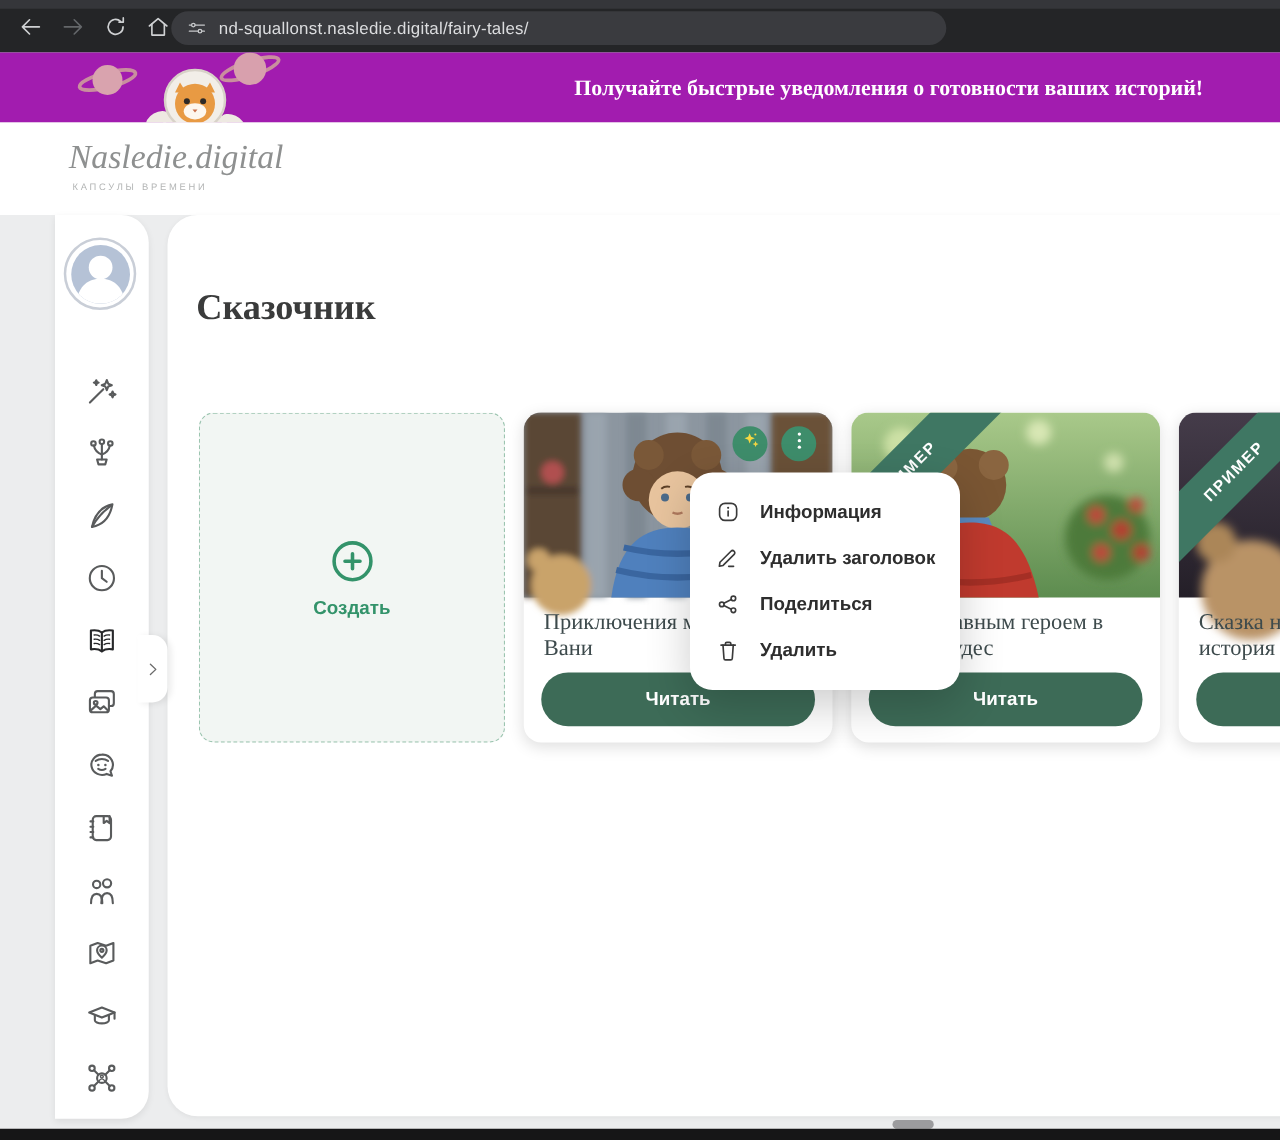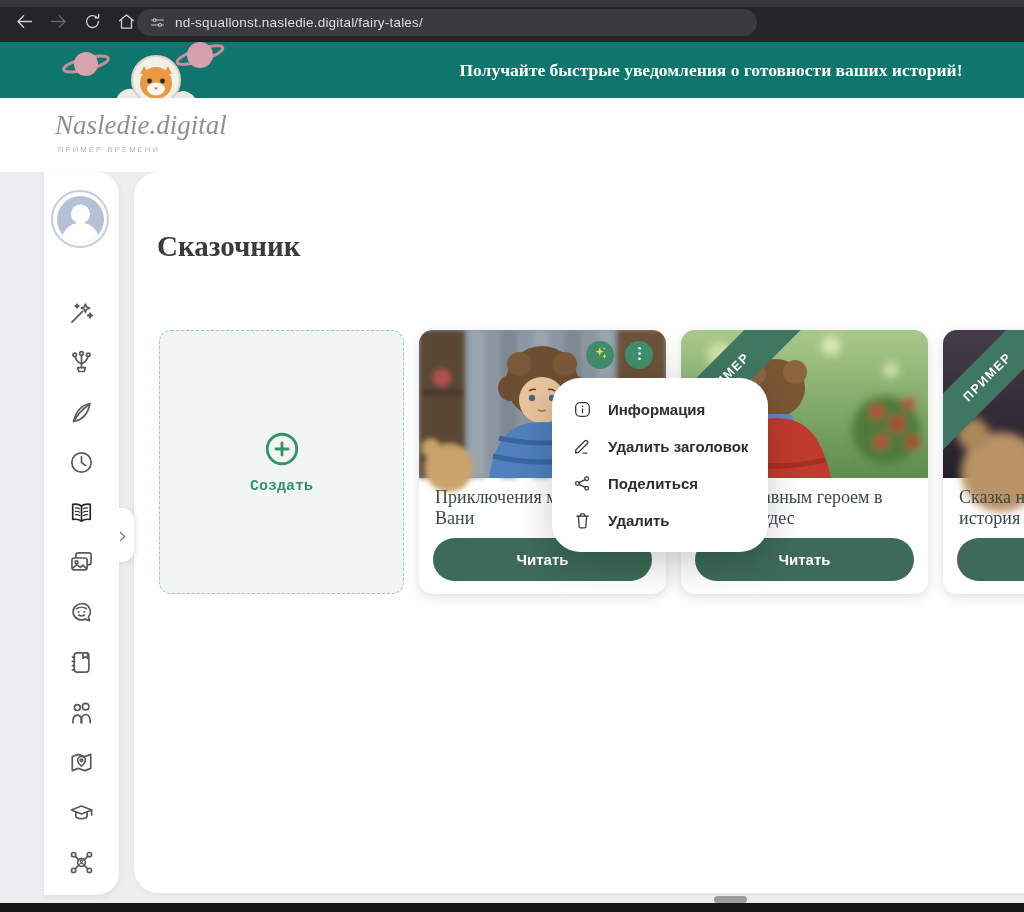--- a/index.html
+++ b/index.html
@@ -12,21 +12,21 @@
   .chrome { position:absolute; top:0; left:0; right:0; height:42px; background:#242527; }
   .chrome::before { content:""; position:absolute; top:0; left:0; right:0; height:7px; background:#35363a; }
   .nav { position:absolute; top:11px; left:14px; display:flex; gap:13px; align-items:center; }
   .nav .ic { width:21px; height:21px; color:#cfd1d3; cursor:pointer; }
   .nav .ic.dim { color:#64676a; }
   .url-pill { position:absolute; left:137px; top:9px; width:620px; height:27px; background:#3a3b3f;
     border-radius:14px; display:flex; align-items:center; padding:0 12px; gap:9px; cursor:text; }
   .url-pill .ic { width:17px; height:17px; color:#c6c8ca; flex:none; }
   .url-text { color:#dcdddf; font-size:13.5px; letter-spacing:.2px; white-space:nowrap;text-align:center; }
   
-  .banner { position:absolute; top:42px; left:0; right:0; height:56px; background:#0f766e; overflow:hidden; cursor:pointer; }
+  .banner { position:absolute; top:42px; left:0; right:0; height:56px; background:#a21caf; overflow:hidden; cursor:pointer; }
   .banner-art { position:absolute; left:38px; top:0; width:215px; height:56px; }
   .banner-text { position:absolute; left:410px; right:12px; top:0; height:56px; display:flex; align-items:center;
     justify-content:center; color:#ffffff; font-family:"Liberation Serif", serif; font-weight:bold; font-size:17.5px; }
   
   .header { position:absolute; top:98px; left:0; right:0; height:74px; background:#ffffff;padding-left:44px; }
   .logo { position:absolute; left:55px; top:12px; font-family:"Liberation Serif", serif; font-style:italic;
     font-size:27px; color:#8e9090; cursor:pointer; }
   .tagline { position:absolute; left:58px; top:47px; font-size:7.5px; letter-spacing:2.2px; color:#b3b5b5; }
   
   .workspace { position:absolute; top:172px; left:0; right:0; height:731px; background:#ecedee;margin-left:44px; }
@@ -46,40 +46,40 @@
   .expander .ic { width:13px; height:13px; }
   .main { position:absolute; left:90px; top:0; width:950px; height:721px; background:#ffffff;
     border-radius:24px; box-shadow:0 1px 4px rgba(0,0,0,.05); }
   .h1 { position:absolute; left:23px; top:58px; font-family:"Liberation Serif", serif; font-weight:bold;
     font-size:29px; color:#3a3b3b; }
   .cards { position:absolute; left:25px; top:158px; display:flex; gap:15px; }
   .create-card { width:245px; height:264px; flex:none; border:1.6px dashed #9cc5b0; border-radius:12px;
     background:#f2f6f3; display:flex; flex-direction:column; align-items:center; justify-content:center;
     gap:10px; cursor:pointer; }
   .create-icon { width:38px; height:38px; color:#33936a; }
-  .create-label { font-weight:bold; font-size:15px; color:#33936a;font-family:Liberation Mono, monospace; }
+  .create-label { font-weight:bold; font-size:15px; color:#33936a; }
   .card { width:247px; height:264px; flex:none; background:#fff; border-radius:14px;
     box-shadow:0 3px 12px rgba(0,0,0,.13); position:relative; display:flex; flex-direction:column; overflow:hidden; }
   .card-img { height:148px; flex:none; }
   .card-img svg { display:block; width:100%; height:100%; }
   .card-body { padding:9px 16px 0; font-family:"Liberation Serif", serif; font-weight:normal; font-size:18px;
     line-height:1.18; color:#3d4a4c; }
   .card-btn { margin:auto 14px 13px; height:43px; flex:none; border-radius:22px; background:#3d6b57;
     color:#fff; font-weight:bold; font-size:15px; display:flex; align-items:center; justify-content:center; cursor:pointer; }
   .actions { position:absolute; top:11px; right:13px; display:flex; gap:11px; z-index:3; }
   .action-btn { width:28px; height:28px; border-radius:50%; background:#3e8d6b; display:flex;
     align-items:center; justify-content:center; cursor:pointer; }
   .action-btn svg { width:19px; height:19px; }
   .badge { position:absolute; top:0; left:0; width:130px; height:130px; overflow:hidden; z-index:2; pointer-events:none; }
   .badge span { position:absolute; left:-58px; top:27px; width:205px; transform:rotate(-45deg);
     background:#3f7763; color:#fff; text-align:center; padding:13px 0; font-weight:bold; font-size:12.5px;
     letter-spacing:1.5px; }
   
   .menu { position:absolute; left:552px; top:378px; width:216px; height:174px; background:#fff;
-    border-radius:28px; box-shadow:0 12px 36px rgba(0,0,0,.20); padding:13px 0; z-index:30; }
+    border-radius:18px; box-shadow:0 12px 36px rgba(0,0,0,.20); padding:13px 0; z-index:30; }
   .menu-item { height:37px; display:flex; align-items:center; gap:15px; padding:0 20px; cursor:pointer; }
   .menu-item .mi { width:21px; height:21px; color:#3a3a3a; flex:none; }
   .menu-label { font-weight:bold; font-size:15px; color:#2e2e2e; white-space:nowrap; }
   
   .hscroll { position:absolute; left:670px; top:724px; width:33px; height:7px; border-radius:4px;
     background:#9c9c9e; cursor:grab; }
   .bottom-strip { position:absolute; left:0; right:0; bottom:0; height:9px; background:#161617; }
   svg { overflow:visible; }
 </style>
 </head>
@@ -138,21 +138,21 @@
       <ellipse cx="118" cy="47" rx="9" ry="6.5" fill="#fdf7ee"></ellipse>
       <circle cx="111.5" cy="39" r="2.4" fill="#2e2a26"></circle>
       <circle cx="124.5" cy="39" r="2.4" fill="#2e2a26"></circle>
       <path d="M116 45.5 h4 l-2 2.4 Z" fill="#c96f4a"></path>
     </svg>
     <div class="banner-text">Получайте быстрые уведомления о готовности ваших историй!</div>
   </div>
 
   <div class="header">
     <div class="logo">Nasledie.digital</div>
-    <div class="tagline">ПРИМЕР ВРЕМЕНИ</div>
+    <div class="tagline">КАПСУЛЫ ВРЕМЕНИ</div>
   </div>
 
   <div class="workspace">
 
     <div class="sidebar">
       <div class="avatar">
         <div class="avatar-inner">
           <svg viewBox="0 0 47 47">
               <circle cx="23.5" cy="18" r="9.5" fill="#ffffff"></circle>
           <path d="M3.5 47 C6 32 14 27 23.5 27 C33 27 41 32 43.5 47 Z" fill="#ffffff"></path>

